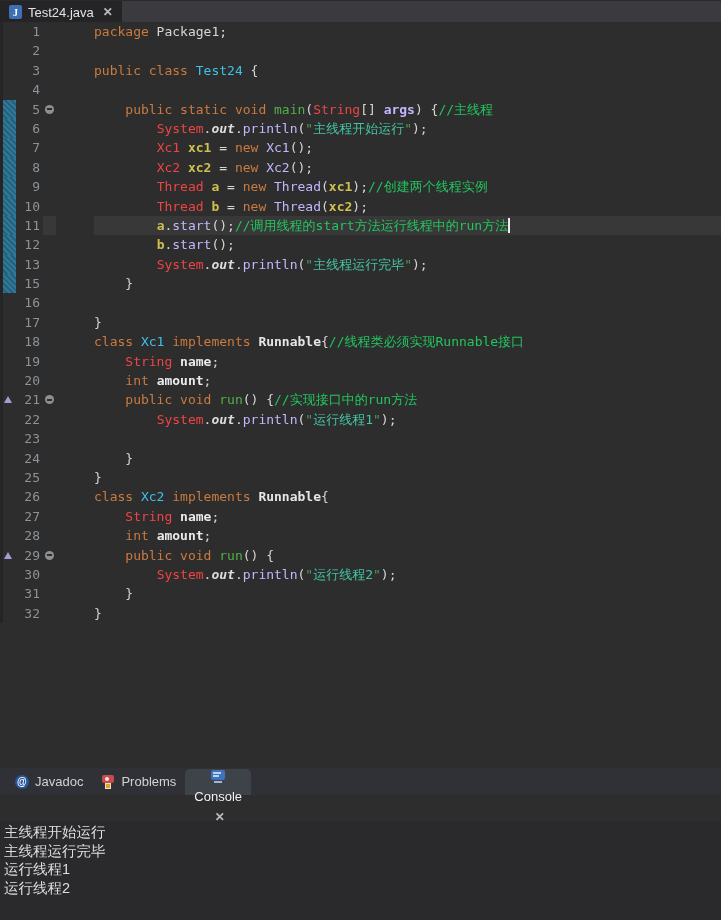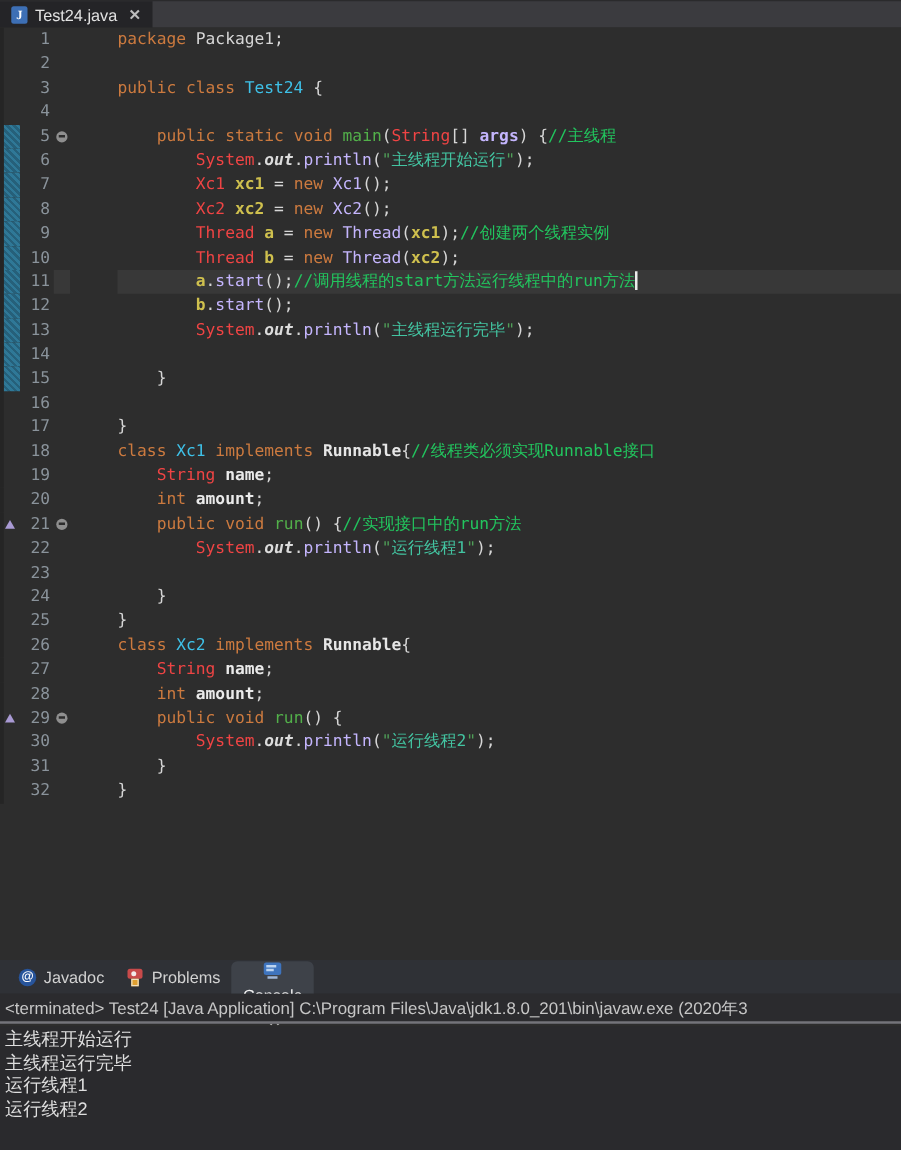--- a/index.html
+++ b/index.html
@@ -97,21 +97,20 @@
         <div class="code-line"><span class="cell ruler"></span><span class="cell num">4</span><span class="cell fold"></span><span class="cell code"></span></div>
         <div class="code-line"><span class="cell ruler range"></span><span class="cell num">5</span><span class="cell fold"><span class="foldc"></span></span><span class="cell code"><span class="t-plain">    </span><span class="t-kw">public</span><span class="t-plain"> </span><span class="t-kw">static</span><span class="t-plain"> </span><span class="t-kw">void</span><span class="t-plain"> </span><span class="t-method">main</span><span class="t-plain">(</span><span class="t-type">String</span><span class="t-plain">[] </span><span class="t-param">args</span><span class="t-plain">) {</span><span class="t-cmt">//主线程</span></span></div>
         <div class="code-line"><span class="cell ruler range"></span><span class="cell num">6</span><span class="cell fold"></span><span class="cell code"><span class="t-plain">        </span><span class="t-type">System</span><span class="t-plain">.</span><span class="t-outf">out</span><span class="t-plain">.</span><span class="t-call">println</span><span class="t-plain">(</span><span class="t-strq">"</span><span class="t-str">主线程开始运行</span><span class="t-strq">"</span><span class="t-plain">);</span></span></div>
         <div class="code-line"><span class="cell ruler range"></span><span class="cell num">7</span><span class="cell fold"></span><span class="cell code"><span class="t-plain">        </span><span class="t-type">Xc1</span><span class="t-plain"> </span><span class="t-var">xc1</span><span class="t-plain"> = </span><span class="t-kw">new</span><span class="t-plain"> </span><span class="t-call">Xc1</span><span class="t-plain">();</span></span></div>
         <div class="code-line"><span class="cell ruler range"></span><span class="cell num">8</span><span class="cell fold"></span><span class="cell code"><span class="t-plain">        </span><span class="t-type">Xc2</span><span class="t-plain"> </span><span class="t-var">xc2</span><span class="t-plain"> = </span><span class="t-kw">new</span><span class="t-plain"> </span><span class="t-call">Xc2</span><span class="t-plain">();</span></span></div>
         <div class="code-line"><span class="cell ruler range"></span><span class="cell num">9</span><span class="cell fold"></span><span class="cell code"><span class="t-plain">        </span><span class="t-type">Thread</span><span class="t-plain"> </span><span class="t-var">a</span><span class="t-plain"> = </span><span class="t-kw">new</span><span class="t-plain"> </span><span class="t-call">Thread</span><span class="t-plain">(</span><span class="t-var">xc1</span><span class="t-plain">);</span><span class="t-cmt">//创建两个线程实例</span></span></div>
         <div class="code-line"><span class="cell ruler range"></span><span class="cell num">10</span><span class="cell fold"></span><span class="cell code"><span class="t-plain">        </span><span class="t-type">Thread</span><span class="t-plain"> </span><span class="t-var">b</span><span class="t-plain"> = </span><span class="t-kw">new</span><span class="t-plain"> </span><span class="t-call">Thread</span><span class="t-plain">(</span><span class="t-var">xc2</span><span class="t-plain">);</span></span></div>
         <div class="code-line current"><span class="cell ruler range"></span><span class="cell num">11</span><span class="cell fold"></span><span class="cell code"><span class="t-plain">        </span><span class="t-var">a</span><span class="t-plain">.</span><span class="t-call">start</span><span class="t-plain">();</span><span class="t-cmt">//调用线程的start方法运行线程中的run方法</span><span class="caret"></span></span></div>
         <div class="code-line"><span class="cell ruler range"></span><span class="cell num">12</span><span class="cell fold"></span><span class="cell code"><span class="t-plain">        </span><span class="t-var">b</span><span class="t-plain">.</span><span class="t-call">start</span><span class="t-plain">();</span></span></div>
         <div class="code-line"><span class="cell ruler range"></span><span class="cell num">13</span><span class="cell fold"></span><span class="cell code"><span class="t-plain">        </span><span class="t-type">System</span><span class="t-plain">.</span><span class="t-outf">out</span><span class="t-plain">.</span><span class="t-call">println</span><span class="t-plain">(</span><span class="t-strq">"</span><span class="t-str">主线程运行完毕</span><span class="t-strq">"</span><span class="t-plain">);</span></span></div>
-        <div class="code-line"><span class="cell ruler range"></span><span class="cell num">14</span><span class="cell fold"></span><span class="cell code"></span></div>
         <div class="code-line"><span class="cell ruler range"></span><span class="cell num">15</span><span class="cell fold"></span><span class="cell code"><span class="t-plain">    }</span></span></div>
         <div class="code-line"><span class="cell ruler"></span><span class="cell num">16</span><span class="cell fold"></span><span class="cell code"></span></div>
         <div class="code-line"><span class="cell ruler"></span><span class="cell num">17</span><span class="cell fold"></span><span class="cell code"><span class="t-plain">}</span></span></div>
         <div class="code-line"><span class="cell ruler"></span><span class="cell num">18</span><span class="cell fold"></span><span class="cell code"><span class="t-kw">class</span><span class="t-plain"> </span><span class="t-typedecl">Xc1</span><span class="t-plain"> </span><span class="t-kw">implements</span><span class="t-plain"> </span><span class="t-iface">Runnable</span><span class="t-plain">{</span><span class="t-cmt">//线程类必须实现Runnable接口</span></span></div>
         <div class="code-line"><span class="cell ruler"></span><span class="cell num">19</span><span class="cell fold"></span><span class="cell code"><span class="t-plain">    </span><span class="t-type">String</span><span class="t-plain"> </span><span class="t-field">name</span><span class="t-plain">;</span></span></div>
         <div class="code-line"><span class="cell ruler"></span><span class="cell num">20</span><span class="cell fold"></span><span class="cell code"><span class="t-plain">    </span><span class="t-kw">int</span><span class="t-plain"> </span><span class="t-field">amount</span><span class="t-plain">;</span></span></div>
         <div class="code-line"><span class="cell ruler"><span class="ovr"></span></span><span class="cell num">21</span><span class="cell fold"><span class="foldc"></span></span><span class="cell code"><span class="t-plain">    </span><span class="t-kw">public</span><span class="t-plain"> </span><span class="t-kw">void</span><span class="t-plain"> </span><span class="t-method">run</span><span class="t-plain">() {</span><span class="t-cmt">//实现接口中的run方法</span></span></div>
         <div class="code-line"><span class="cell ruler"></span><span class="cell num">22</span><span class="cell fold"></span><span class="cell code"><span class="t-plain">        </span><span class="t-type">System</span><span class="t-plain">.</span><span class="t-outf">out</span><span class="t-plain">.</span><span class="t-call">println</span><span class="t-plain">(</span><span class="t-strq">"</span><span class="t-str">运行线程1</span><span class="t-strq">"</span><span class="t-plain">);</span></span></div>
         <div class="code-line"><span class="cell ruler"></span><span class="cell num">23</span><span class="cell fold"></span><span class="cell code"></span></div>
         <div class="code-line"><span class="cell ruler"></span><span class="cell num">24</span><span class="cell fold"></span><span class="cell code"><span class="t-plain">    }</span></span></div>
@@ -144,21 +143,20 @@
         <span class="cons-scr"></span>
           <span class="cons-l1"></span>
           <span class="cons-l2"></span>
           <span class="cons-base"></span>
       </span>
       <span>Console</span>
       <span class="tab-close">✕</span>
     </div>
   </div>
 
-  <div id="console-status">&lt;terminated&gt; Test24 [Java Application] C:\Program Files\Java\jdk1.8.0_201\bin\javaw.exe (2020年3</div>
   <div id="console-output">
       <div class="cline">主线程开始运行</div>
       <div class="cline">主线程运行完毕</div>
       <div class="cline">运行线程1</div>
       <div class="cline">运行线程2</div>
     </div>
 
 </div>
 
 </body></html>

